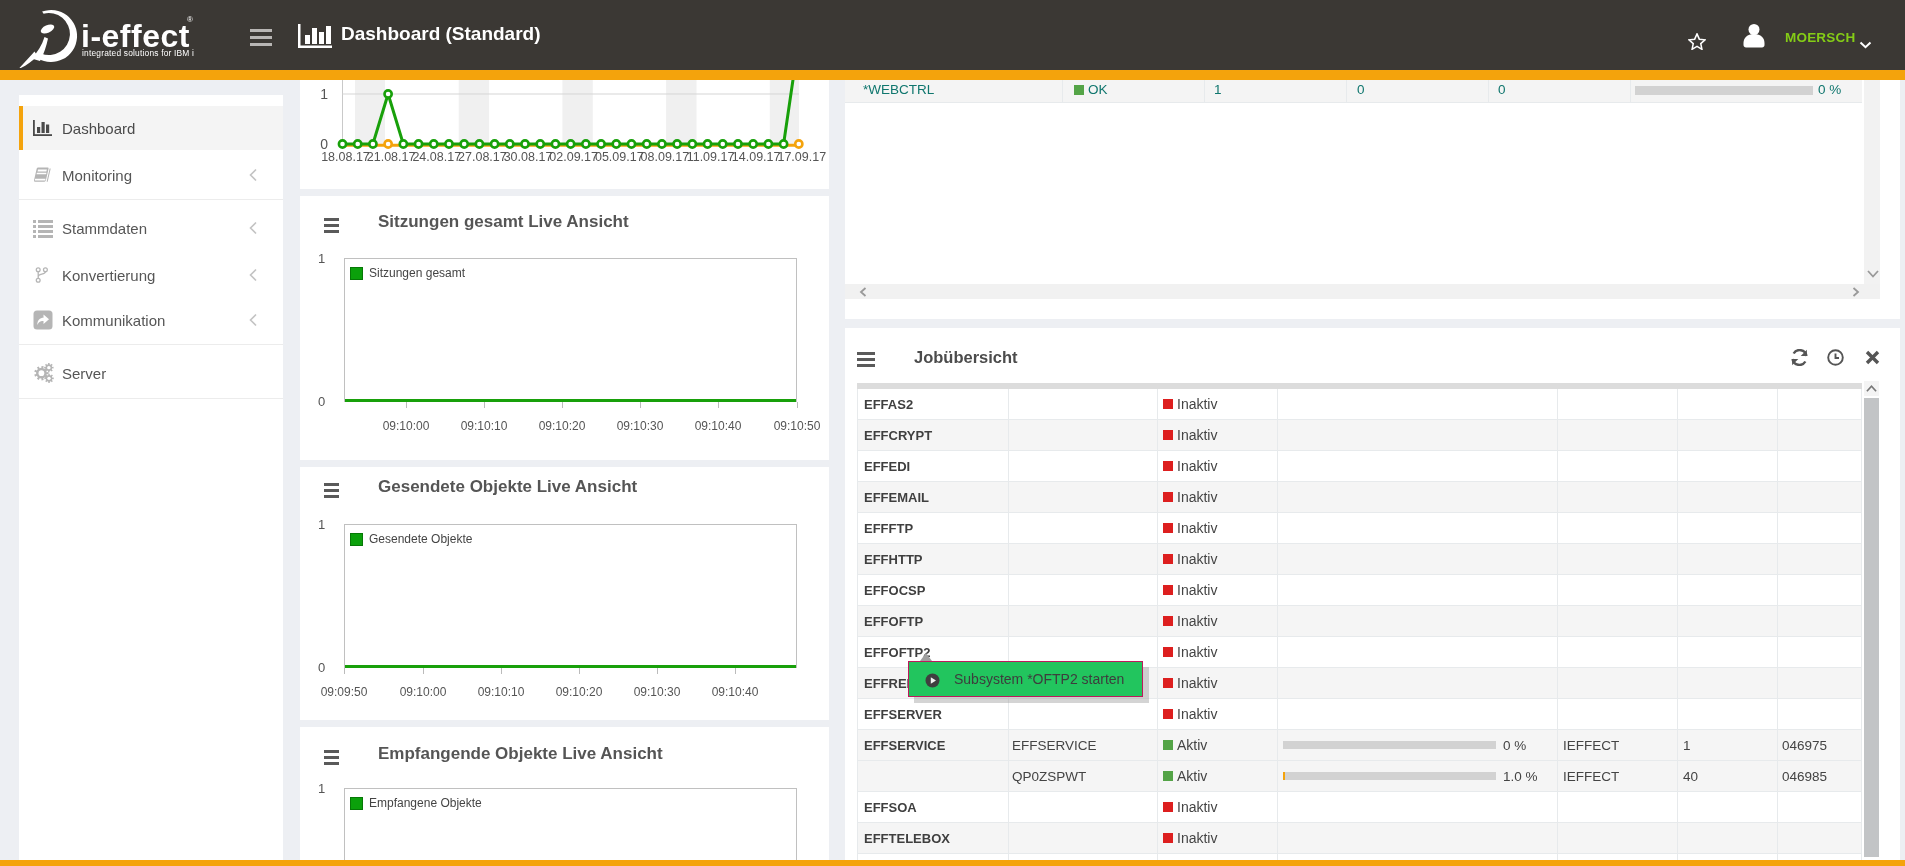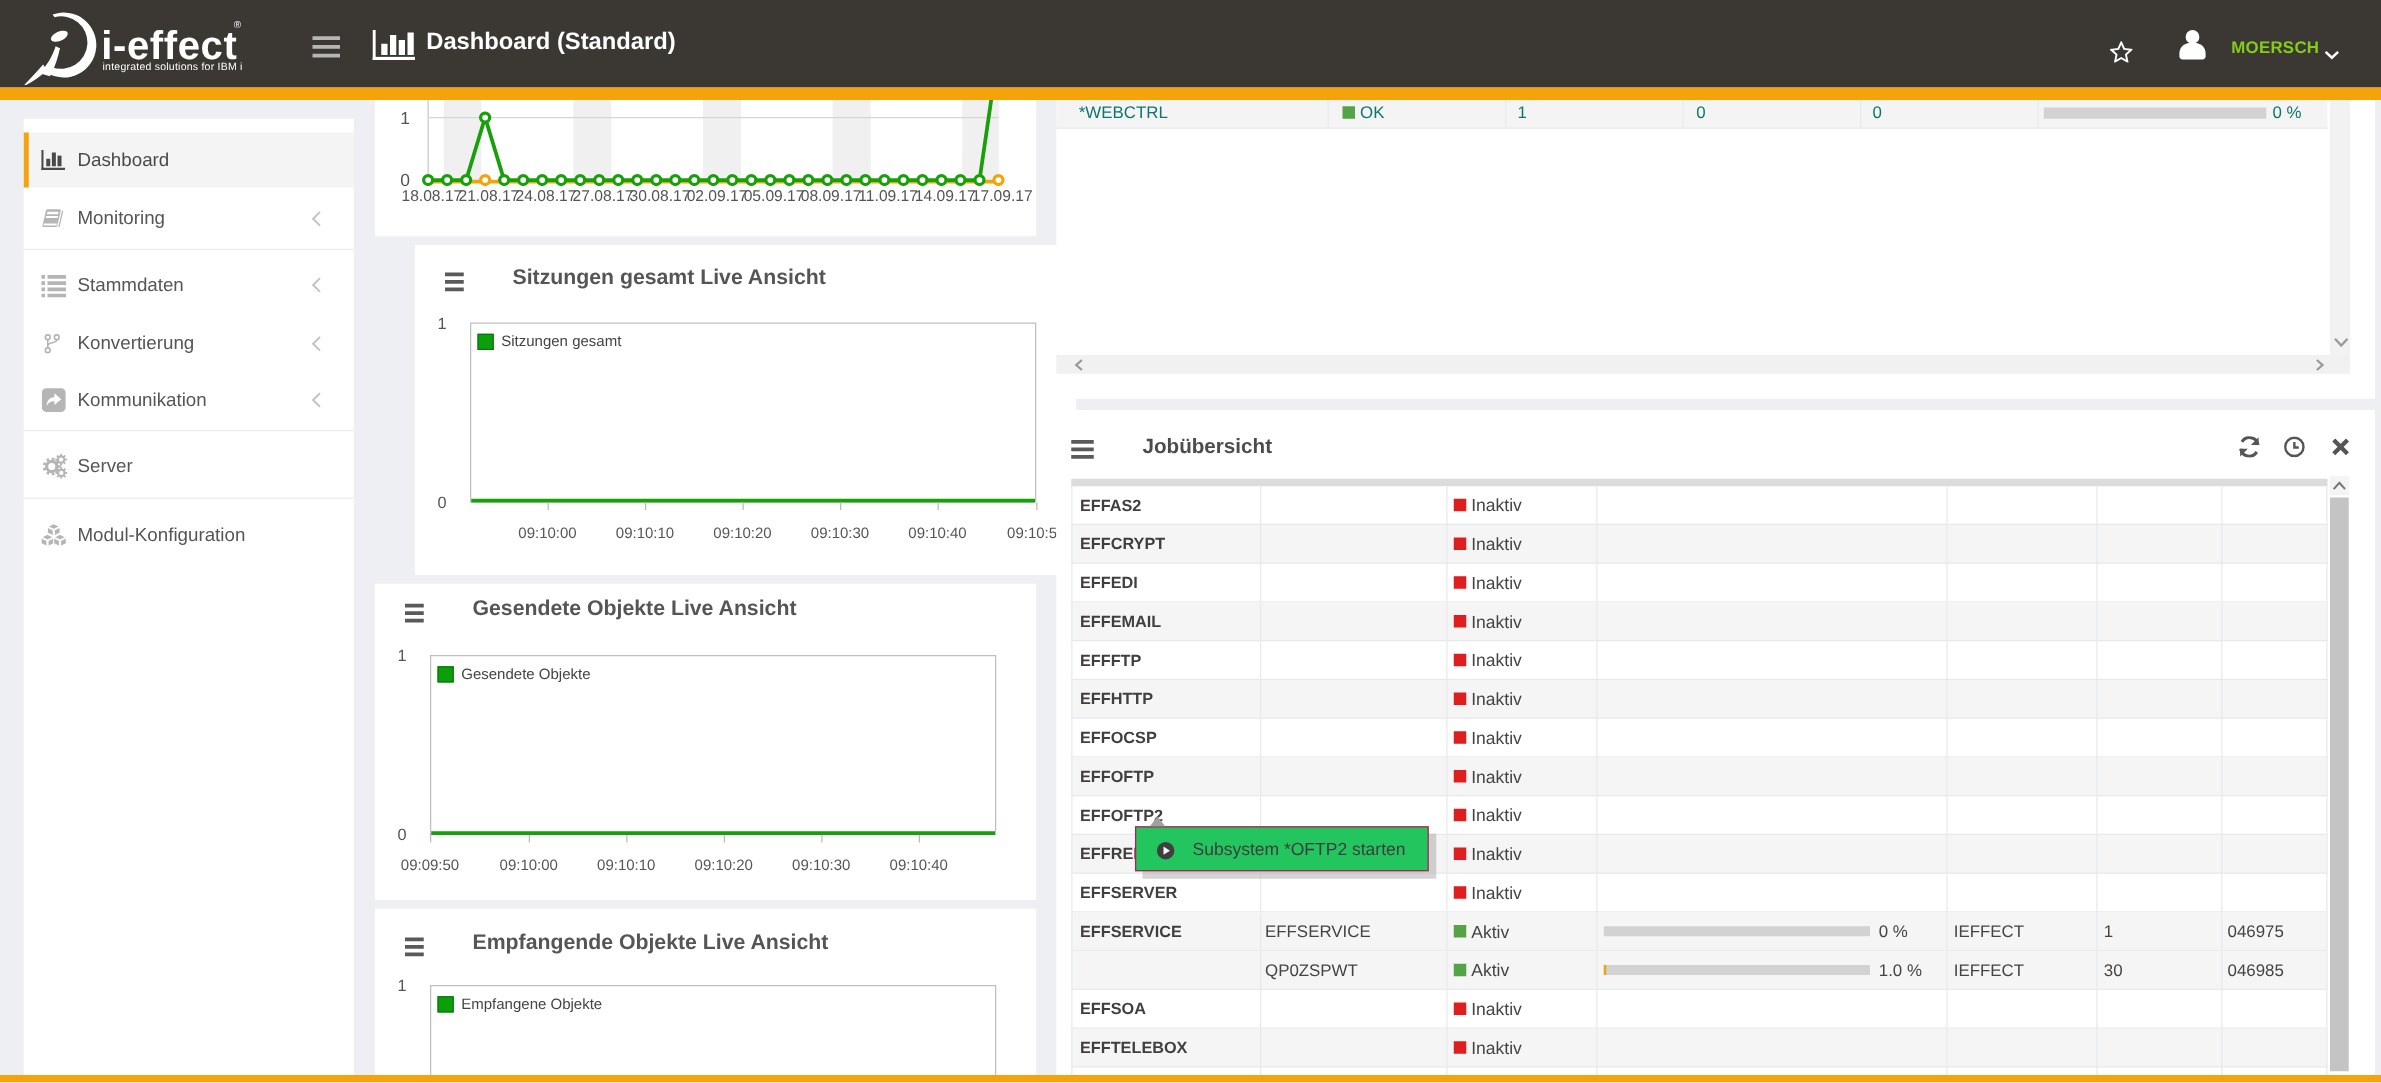--- a/index.html
+++ b/index.html
@@ -198,30 +198,20 @@
         <path d="M 16.31 9.01 L 16.31 11.39 L 14.31 11.19 L 13.66 12.99 L 15.31 14.11 L 13.79 15.94 L 12.39 14.50 L 10.73 15.46 L 11.27 17.39 L 8.93 17.80 L 8.79 15.80 L 6.90 15.47 L 6.08 17.30 L 4.02 16.11 L 5.19 14.48 L 3.96 13.01 L 2.15 13.88 L 1.34 11.65 L 3.28 11.16 L 3.28 9.24 L 1.34 8.75 L 2.15 6.52 L 3.96 7.39 L 5.19 5.92 L 4.02 4.29 L 6.08 3.10 L 6.90 4.93 L 8.79 4.60 L 8.93 2.60 L 11.27 3.01 L 10.73 4.94 L 12.39 5.90 L 13.79 4.46 L 15.31 6.29 L 13.66 7.41 L 14.31 9.21 Z" fill="#b5b5b5"></path>
         <circle cx="8.8" cy="10.2" r="3.0" fill="#fff"></circle>
         <path d="M 21.52 3.52 L 21.52 5.28 L 20.13 5.10 L 19.59 6.40 L 20.70 7.26 L 19.46 8.50 L 18.60 7.39 L 17.30 7.93 L 17.48 9.32 L 15.72 9.32 L 15.90 7.93 L 14.60 7.39 L 13.74 8.50 L 12.50 7.26 L 13.61 6.40 L 13.07 5.10 L 11.68 5.28 L 11.68 3.52 L 13.07 3.70 L 13.61 2.40 L 12.50 1.54 L 13.74 0.30 L 14.60 1.41 L 15.90 0.87 L 15.72 -0.52 L 17.48 -0.52 L 17.30 0.87 L 18.60 1.41 L 19.46 0.30 L 20.70 1.54 L 19.59 2.40 L 20.13 3.70 Z" fill="#b5b5b5"></path>
         <circle cx="16.6" cy="4.4" r="1.8" fill="#fff"></circle>
         <path d="M 21.72 14.72 L 21.72 16.48 L 20.33 16.30 L 19.79 17.60 L 20.90 18.46 L 19.66 19.70 L 18.80 18.59 L 17.50 19.13 L 17.68 20.52 L 15.92 20.52 L 16.10 19.13 L 14.80 18.59 L 13.94 19.70 L 12.70 18.46 L 13.81 17.60 L 13.27 16.30 L 11.88 16.48 L 11.88 14.72 L 13.27 14.90 L 13.81 13.60 L 12.70 12.74 L 13.94 11.50 L 14.80 12.61 L 16.10 12.07 L 15.92 10.68 L 17.68 10.68 L 17.50 12.07 L 18.80 12.61 L 19.66 11.50 L 20.90 12.74 L 19.79 13.60 L 20.33 14.90 Z" fill="#b5b5b5"></path>
         <circle cx="16.8" cy="15.6" r="1.8" fill="#fff"></circle>
       </svg>
       <span class="txt">Server</span>
     </div>
     <div class="sdiv" style="top:303px"></div>
-    <div class="sitem" style="top:309px;height:47px;">
-      <svg class="ico" viewBox="0 0 20 20">
-        <g fill="#b5b5b5" stroke="#fff" stroke-width="0.7">
-          <path d="M10 1 L14.5 3.2 L10 5.4 L5.5 3.2 Z M5 3.9 L9.5 6.1 L9.5 10.5 L5 8.3 Z M15 3.9 L15 8.3 L10.5 10.5 L10.5 6.1 Z"></path>
-          <path d="M5 9.5 L9.5 11.7 L5 13.9 L0.5 11.7 Z M0 12.4 L4.5 14.6 L4.5 19 L0 16.8 Z M10 12.4 L10 16.8 L5.5 19 L5.5 14.6 Z"></path>
-          <path d="M15 9.5 L19.5 11.7 L15 13.9 L10.5 11.7 Z M10 12.4 L14.5 14.6 L14.5 19 L10 16.8 Z M20 12.4 L20 16.8 L15.5 19 L15.5 14.6 Z"></path>
-        </g>
-      </svg>
-      <span class="txt">Modul-Konfiguration</span>
-    </div>
   </div>
 
   <div class="card" id="card1" style="top:80px;height:109px;">
       <svg width="529" height="109" viewBox="0 0 529 109" style="position:absolute;left:0;top:0">
         <rect x="55" y="0" width="30" height="64" fill="#f0f0f0"></rect>
         <rect x="158.7" y="0" width="30.400000000000006" height="64" fill="#f0f0f0"></rect>
         <rect x="262.4" y="0" width="30.400000000000034" height="64" fill="#f0f0f0"></rect>
         <rect x="366.1" y="0" width="30.399999999999977" height="64" fill="#f0f0f0"></rect>
         <rect x="469.8" y="0" width="29.19999999999999" height="64" fill="#f0f0f0"></rect>
         <line x1="42.5" y1="0" x2="42.5" y2="64" stroke="#c9c9c9" stroke-width="1"></line>
@@ -268,21 +258,21 @@
         <text x="273.65" y="81" font-size="12.5" fill="#555" text-anchor="middle">02.09.17</text>
         <text x="319.28000000000003" y="81" font-size="12.5" fill="#555" text-anchor="middle">05.09.17</text>
         <text x="364.91" y="81" font-size="12.5" fill="#555" text-anchor="middle">08.09.17</text>
         <text x="410.54" y="81" font-size="12.5" fill="#555" text-anchor="middle">11.09.17</text>
         <text x="456.17" y="81" font-size="12.5" fill="#555" text-anchor="middle">14.09.17</text>
         <text x="501.8" y="81" font-size="12.5" fill="#555" text-anchor="middle">17.09.17</text>
         <text x="28" y="19" font-size="14" fill="#555" text-anchor="end">1</text>
         <text x="28" y="69" font-size="14" fill="#555" text-anchor="end">0</text>
       </svg>
     </div>
-  <div class="card" id="card2" style="top:196px;height:264px;margin-left:32px;">
+  <div class="card" id="card2" style="top:196px;height:264px;">
       <div class="chead-h" style="top:22px">
         <div></div>
         <div></div>
         <div></div>
       </div>
       <div class="ctitle" style="top:16px">Sitzungen gesamt Live Ansicht</div>
       <div class="plotbox" style="left:44px;top:62px;width:453px;height:144px"></div>
       <div class="axlab" style="left:18px;top:55px">1</div>
       <div class="axlab" style="left:18px;top:198px">0</div>
       <div class="greenline" style="left:45px;top:203px;width:451px"></div>
@@ -556,21 +546,21 @@
         </div>
         <div class="jrow alt" style="top:433px;height:31px">
           <span class="c2">QP0ZSPWT</span>
           <div class="sq green"></div>
           <span class="stx">Aktiv</span>
           <div class="pbar">
             <div style="position:absolute;left:0;top:0;width:2px;height:8px;background:#f4a30c"></div>
           </div>
           <span class="ptx">1.0 %</span>
           <span class="c5">IEFFECT</span>
-          <span class="c6">30</span>
+          <span class="c6">40</span>
           <span class="c7">046985</span>
           <div class="vb" style="left:151px;height:31px"></div>
           <div class="vb" style="left:300px;height:31px"></div>
           <div class="vb" style="left:420px;height:31px"></div>
           <div class="vb" style="left:700px;height:31px"></div>
           <div class="vb" style="left:820px;height:31px"></div>
           <div class="vb" style="left:920px;height:31px"></div>
           <div class="vb" style="left:0;height:31px"></div>
           <div class="vb" style="left:1004px;height:31px"></div>
         </div>

